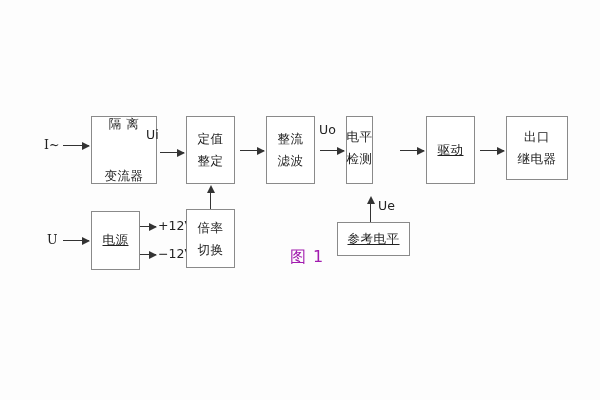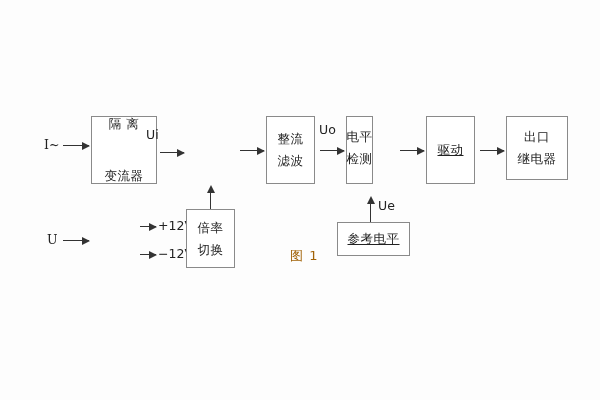--- a/index.html
+++ b/index.html
@@ -69,22 +69,22 @@
     top: -7px;
     left: -3.5px;
     width: 0;
     height: 0;
     border-left: 4px solid transparent;
     border-right: 4px solid transparent;
     border-bottom: 8px solid #333333;
   }
   .caption {
     position: absolute;
-    color: #a16207;
-    font-size: 13px;
+    color: #a21caf;
+    font-size: 16px;
     letter-spacing: 1px;
     white-space: nowrap;
   }
 </style>
 </head>
 <body>
 
 <div id="canvas">
 
   <span class="label serif" style="left:44px; top:137px;">I~</span>
@@ -92,20 +92,24 @@
   <div class="arrow-h" style="left:63px; top:145px; width:26px;"></div>
 
   <div class="block" style="left:91px; top:116px; width:66px; height:68px;gap:30px;">
     <span class="ln">隔 离</span>
     <span class="ln">变流器</span>
   </div>
 
   <span class="label" style="left:146px; top:127px;">Ui</span>
   <div class="arrow-h" style="left:160px; top:152px; width:24px;"></div>
 
+  <div class="block" style="left:186px; top:116px; width:49px; height:68px;">
+    <span class="ln">定值</span>
+    <span class="ln">整定</span>
+  </div>
 
   <div class="arrow-h" style="left:240px; top:150px; width:24px;"></div>
 
   <div class="block" style="left:266px; top:116px; width:49px; height:68px;">
     <span class="ln">整流</span>
     <span class="ln">滤波</span>
   </div>
 
   <span class="label" style="left:319px; top:122px;">Uo</span>
   <div class="arrow-h" style="left:320px; top:150px; width:24px;"></div>
@@ -125,20 +129,23 @@
 
   <div class="block" style="left:506px; top:116px; width:62px; height:64px;">
     <span class="ln">出口</span>
     <span class="ln">继电器</span>
   </div>
 
   <span class="label serif" style="left:47px; top:232px;">U</span>
 
   <div class="arrow-h" style="left:63px; top:240px; width:26px;"></div>
 
+  <div class="block single" style="left:91px; top:211px; width:49px; height:59px;">
+    <span class="ln">电源</span>
+  </div>
 
   <div class="arrow-h" style="left:140px; top:226px; width:16px;"></div>
   <span class="label" style="left:158px; top:218px;">+12V</span>
 
   <div class="arrow-h" style="left:140px; top:254px; width:16px;"></div>
   <span class="label" style="left:158px; top:246px;">−12V</span>
 
   <div class="block" style="left:186px; top:209px; width:49px; height:59px;">
     <span class="ln">倍率</span>
     <span class="ln">切换</span>

